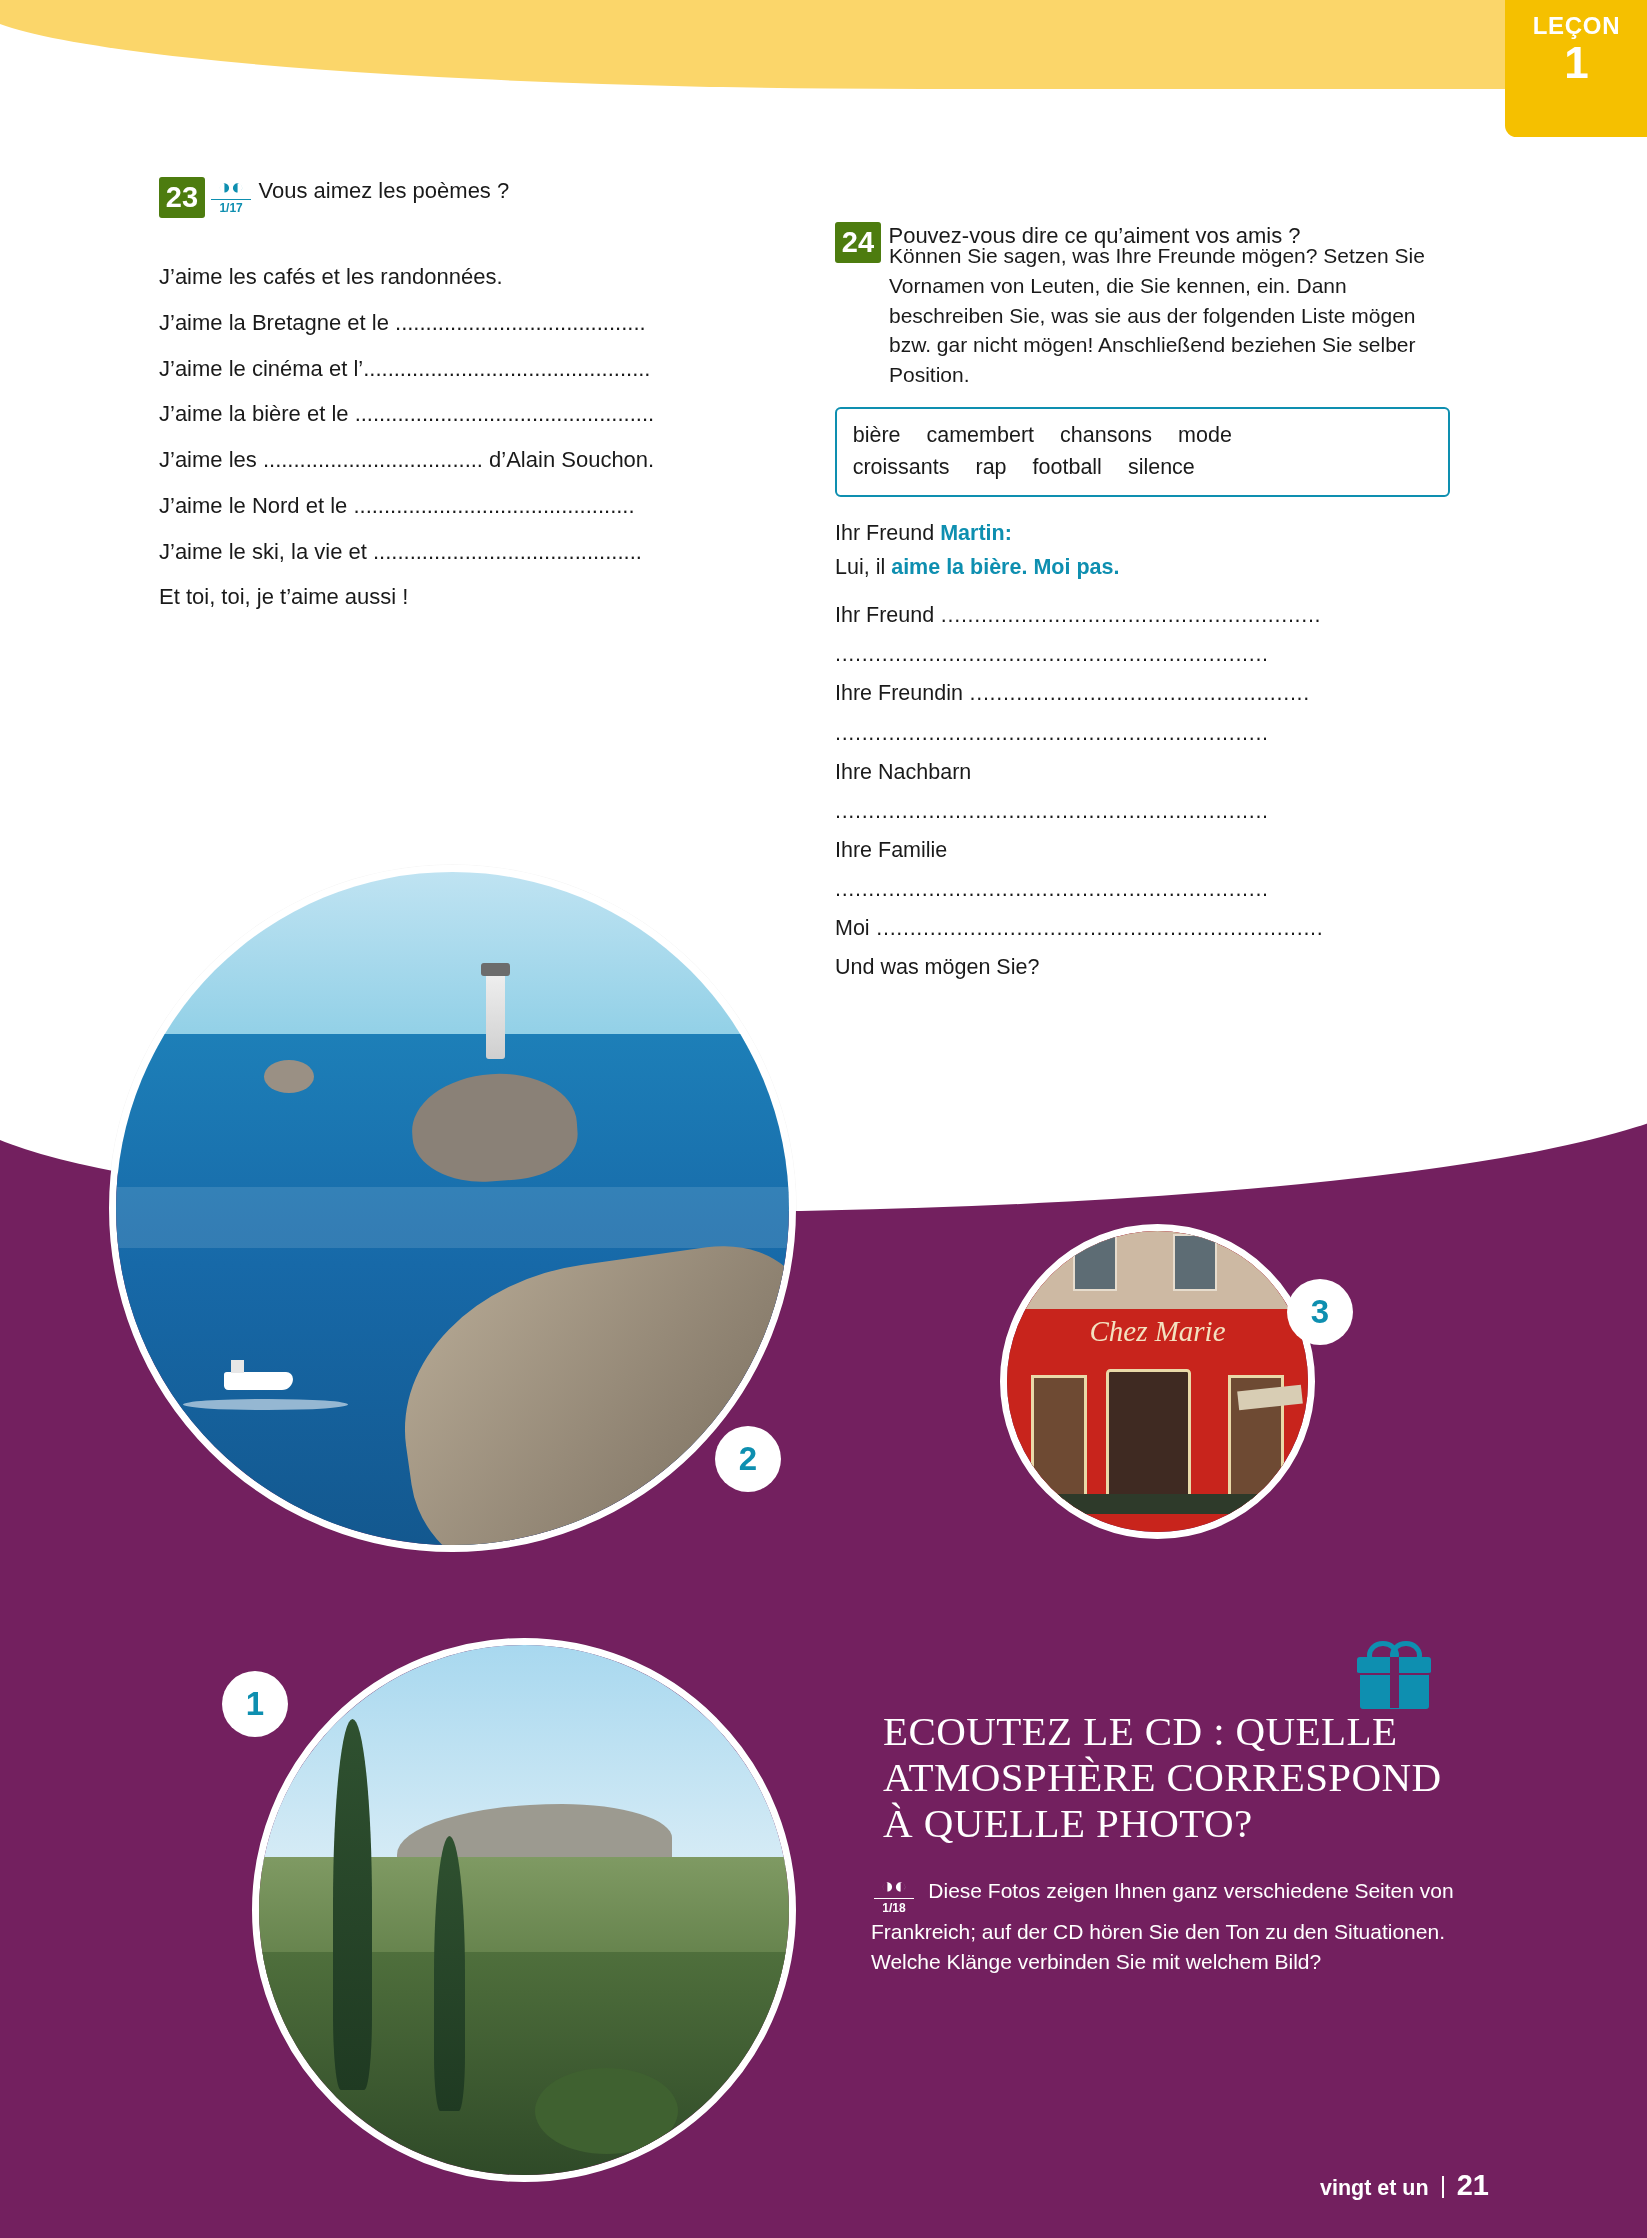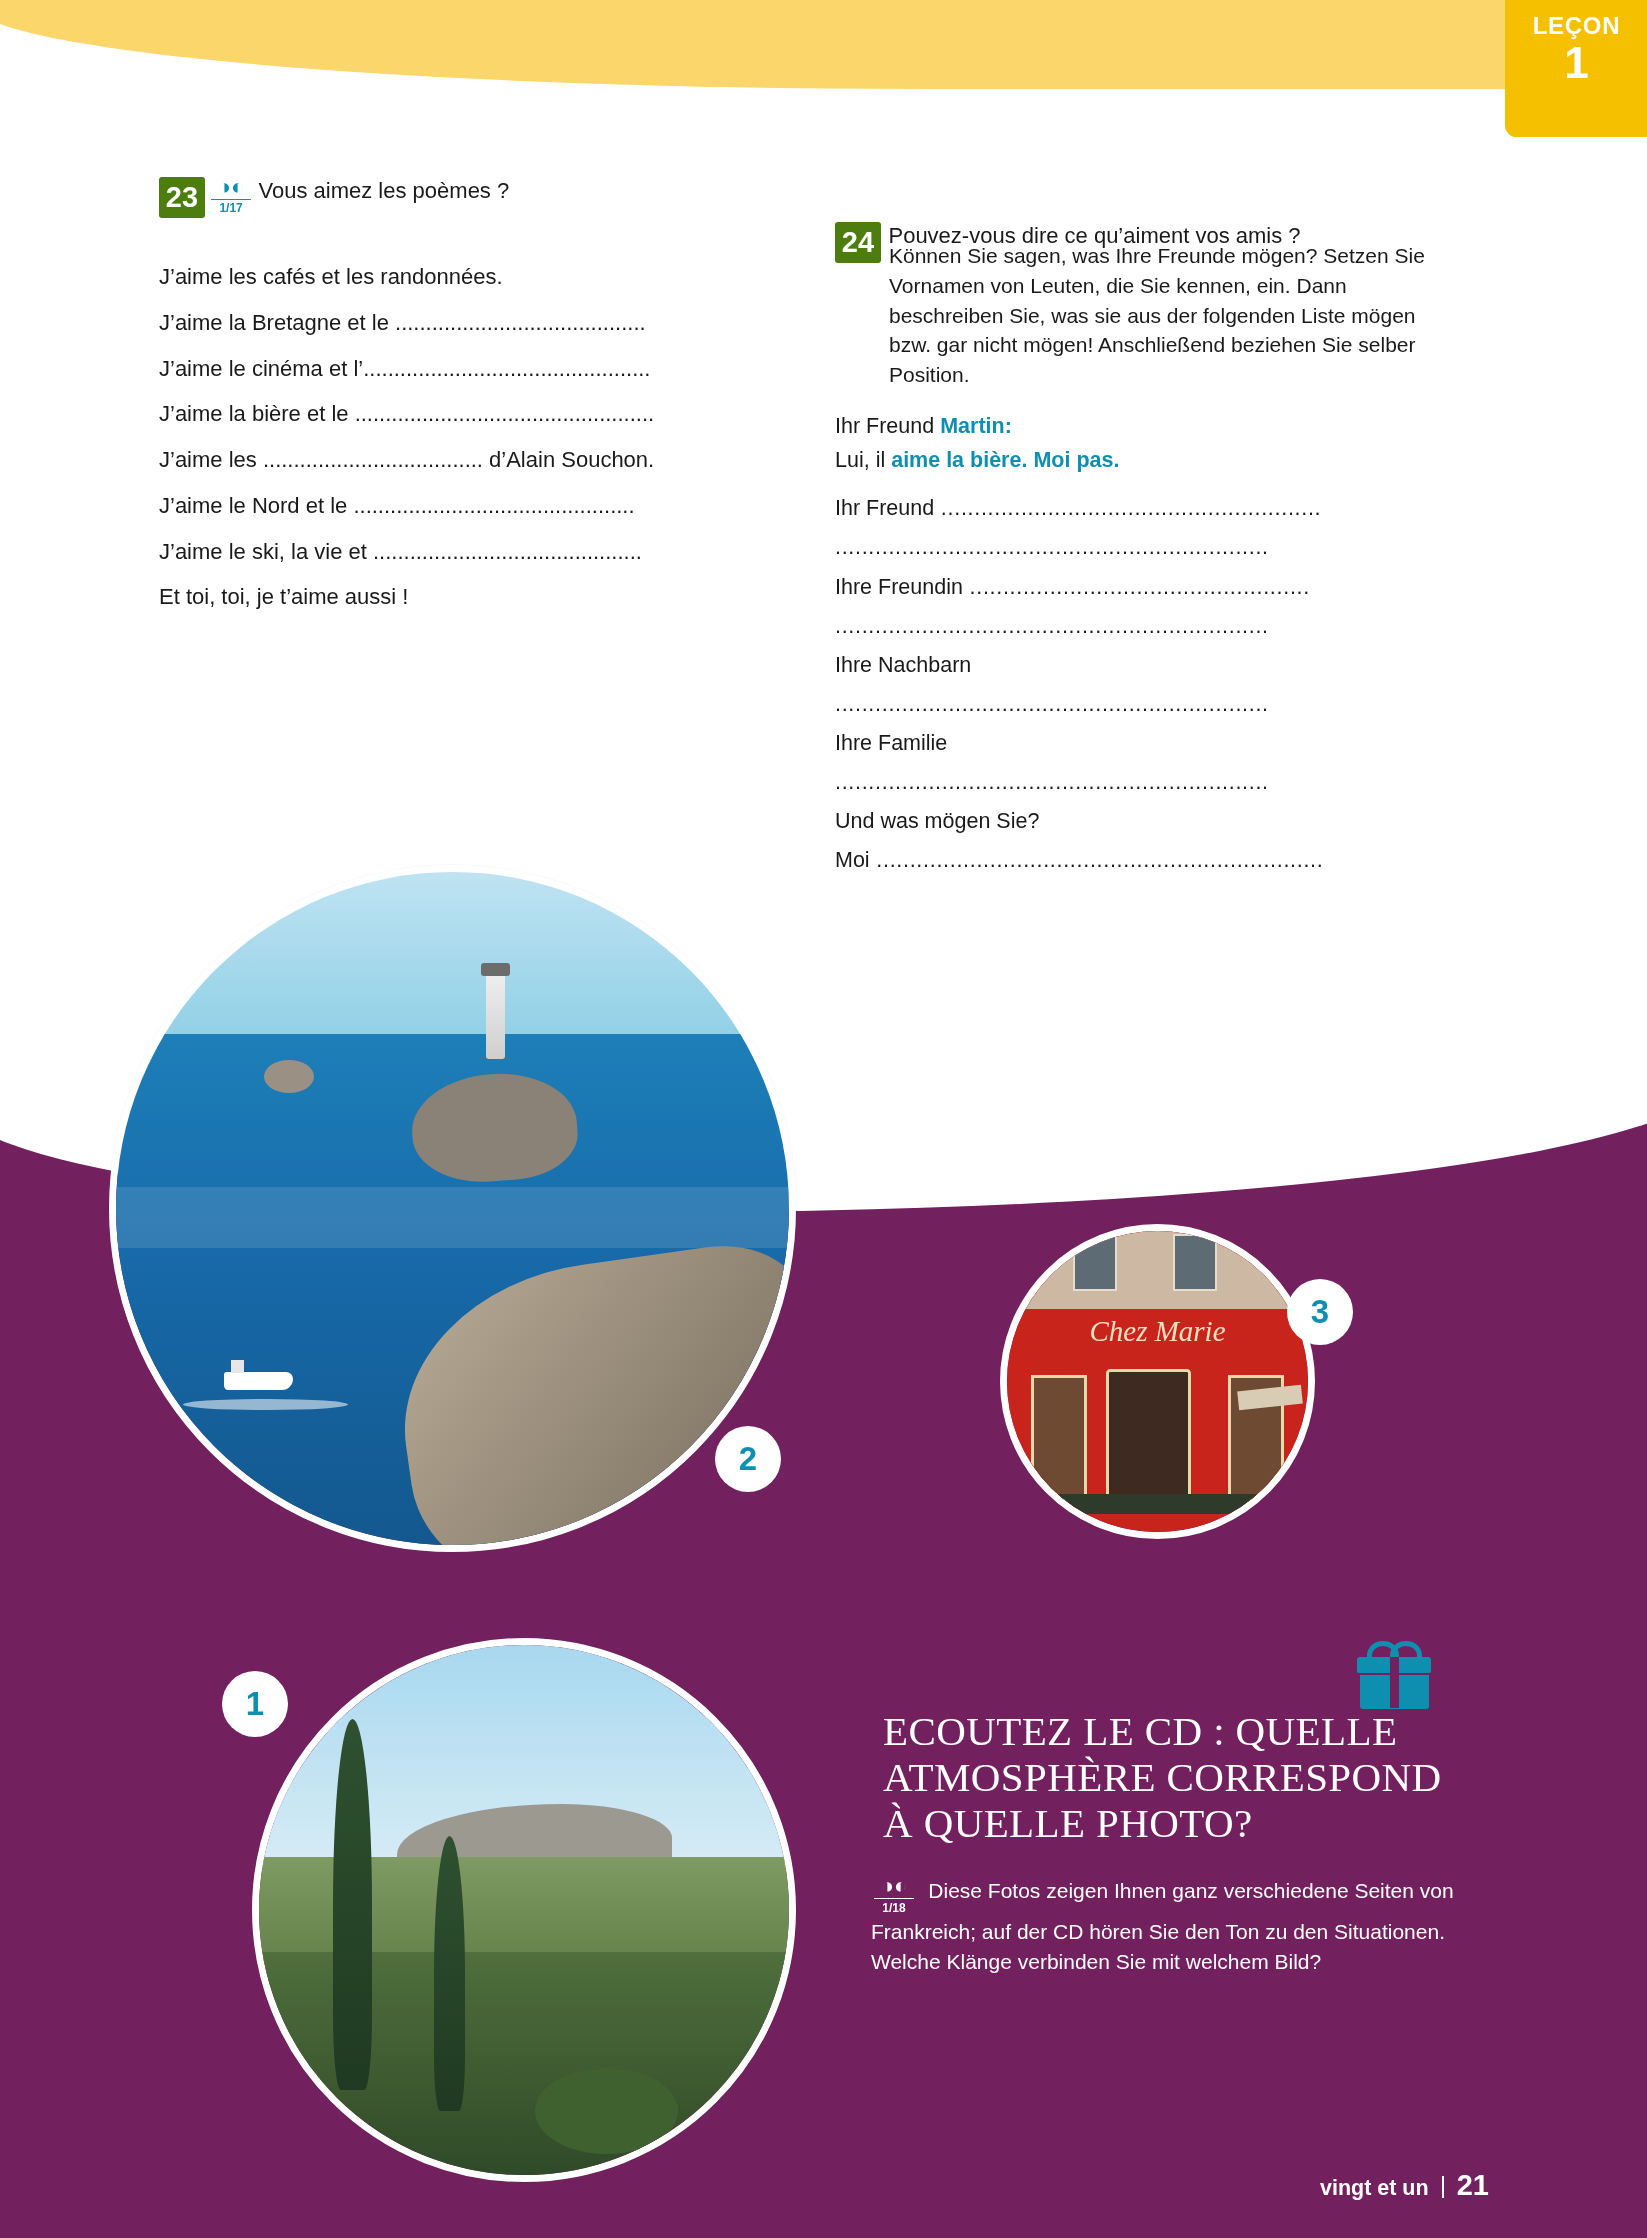--- a/index.html
+++ b/index.html
@@ -465,20 +465,24 @@
   </div>
 </div>
 
 <div class="col-right">
   <div class="ex-head">
     <span class="ex-num">24</span>
     <span class="ex-title-fr">Pouvez-vous dire ce qu’aiment vos amis ?</span>
   </div>
   <div class="ex-body indent-hang" style="padding-left:54px;">Können Sie sagen, was Ihre Freunde mögen? Setzen Sie Vornamen von Leuten, die Sie kennen, ein. Dann beschreiben Sie, was sie aus der folgenden Liste mögen bzw. gar nicht mögen! Anschließend beziehen Sie selber Position.</div>
 
+  <div class="wordbank">
+    <span>bière</span><span>camembert</span><span>chansons</span><span>mode</span><br>
+    <span>croissants</span><span>rap</span><span>football</span><span>silence</span>
+  </div>
 
   <div class="rx-line" style="margin-top:18.6px;">
     <span>Ihr Freund</span>
     <span class="accent">Martin:</span>
   </div>
   <div class="rx-line tight">
     <span>Lui, il </span><span class="accent">aime la bière. Moi pas.</span>
   </div>
 
   <div class="rx-line" style="margin-top:13px;">
@@ -499,24 +503,24 @@
   <div class="rx-line">
     <span class="dots">.................................................................</span>
   </div>
   <div class="rx-line">
     <span>Ihre Familie</span>
   </div>
   <div class="rx-line">
     <span class="dots">.................................................................</span>
   </div>
   <div class="rx-line">
+    <span>Moi</span><span class="dots"> ...................................................................</span>
+  </div>
+  <div class="rx-line">
     <span>Und was mögen Sie?</span>
-  </div>
-  <div class="rx-line">
-    <span>Moi</span><span class="dots"> ...................................................................</span>
   </div>
 </div>
 
 <div id="purple-area">
   <div id="purple-wave"></div>
 </div>
 
 <div class="photo" id="photo-2">
   <div class="sky"></div>
   <div class="sea"></div>

